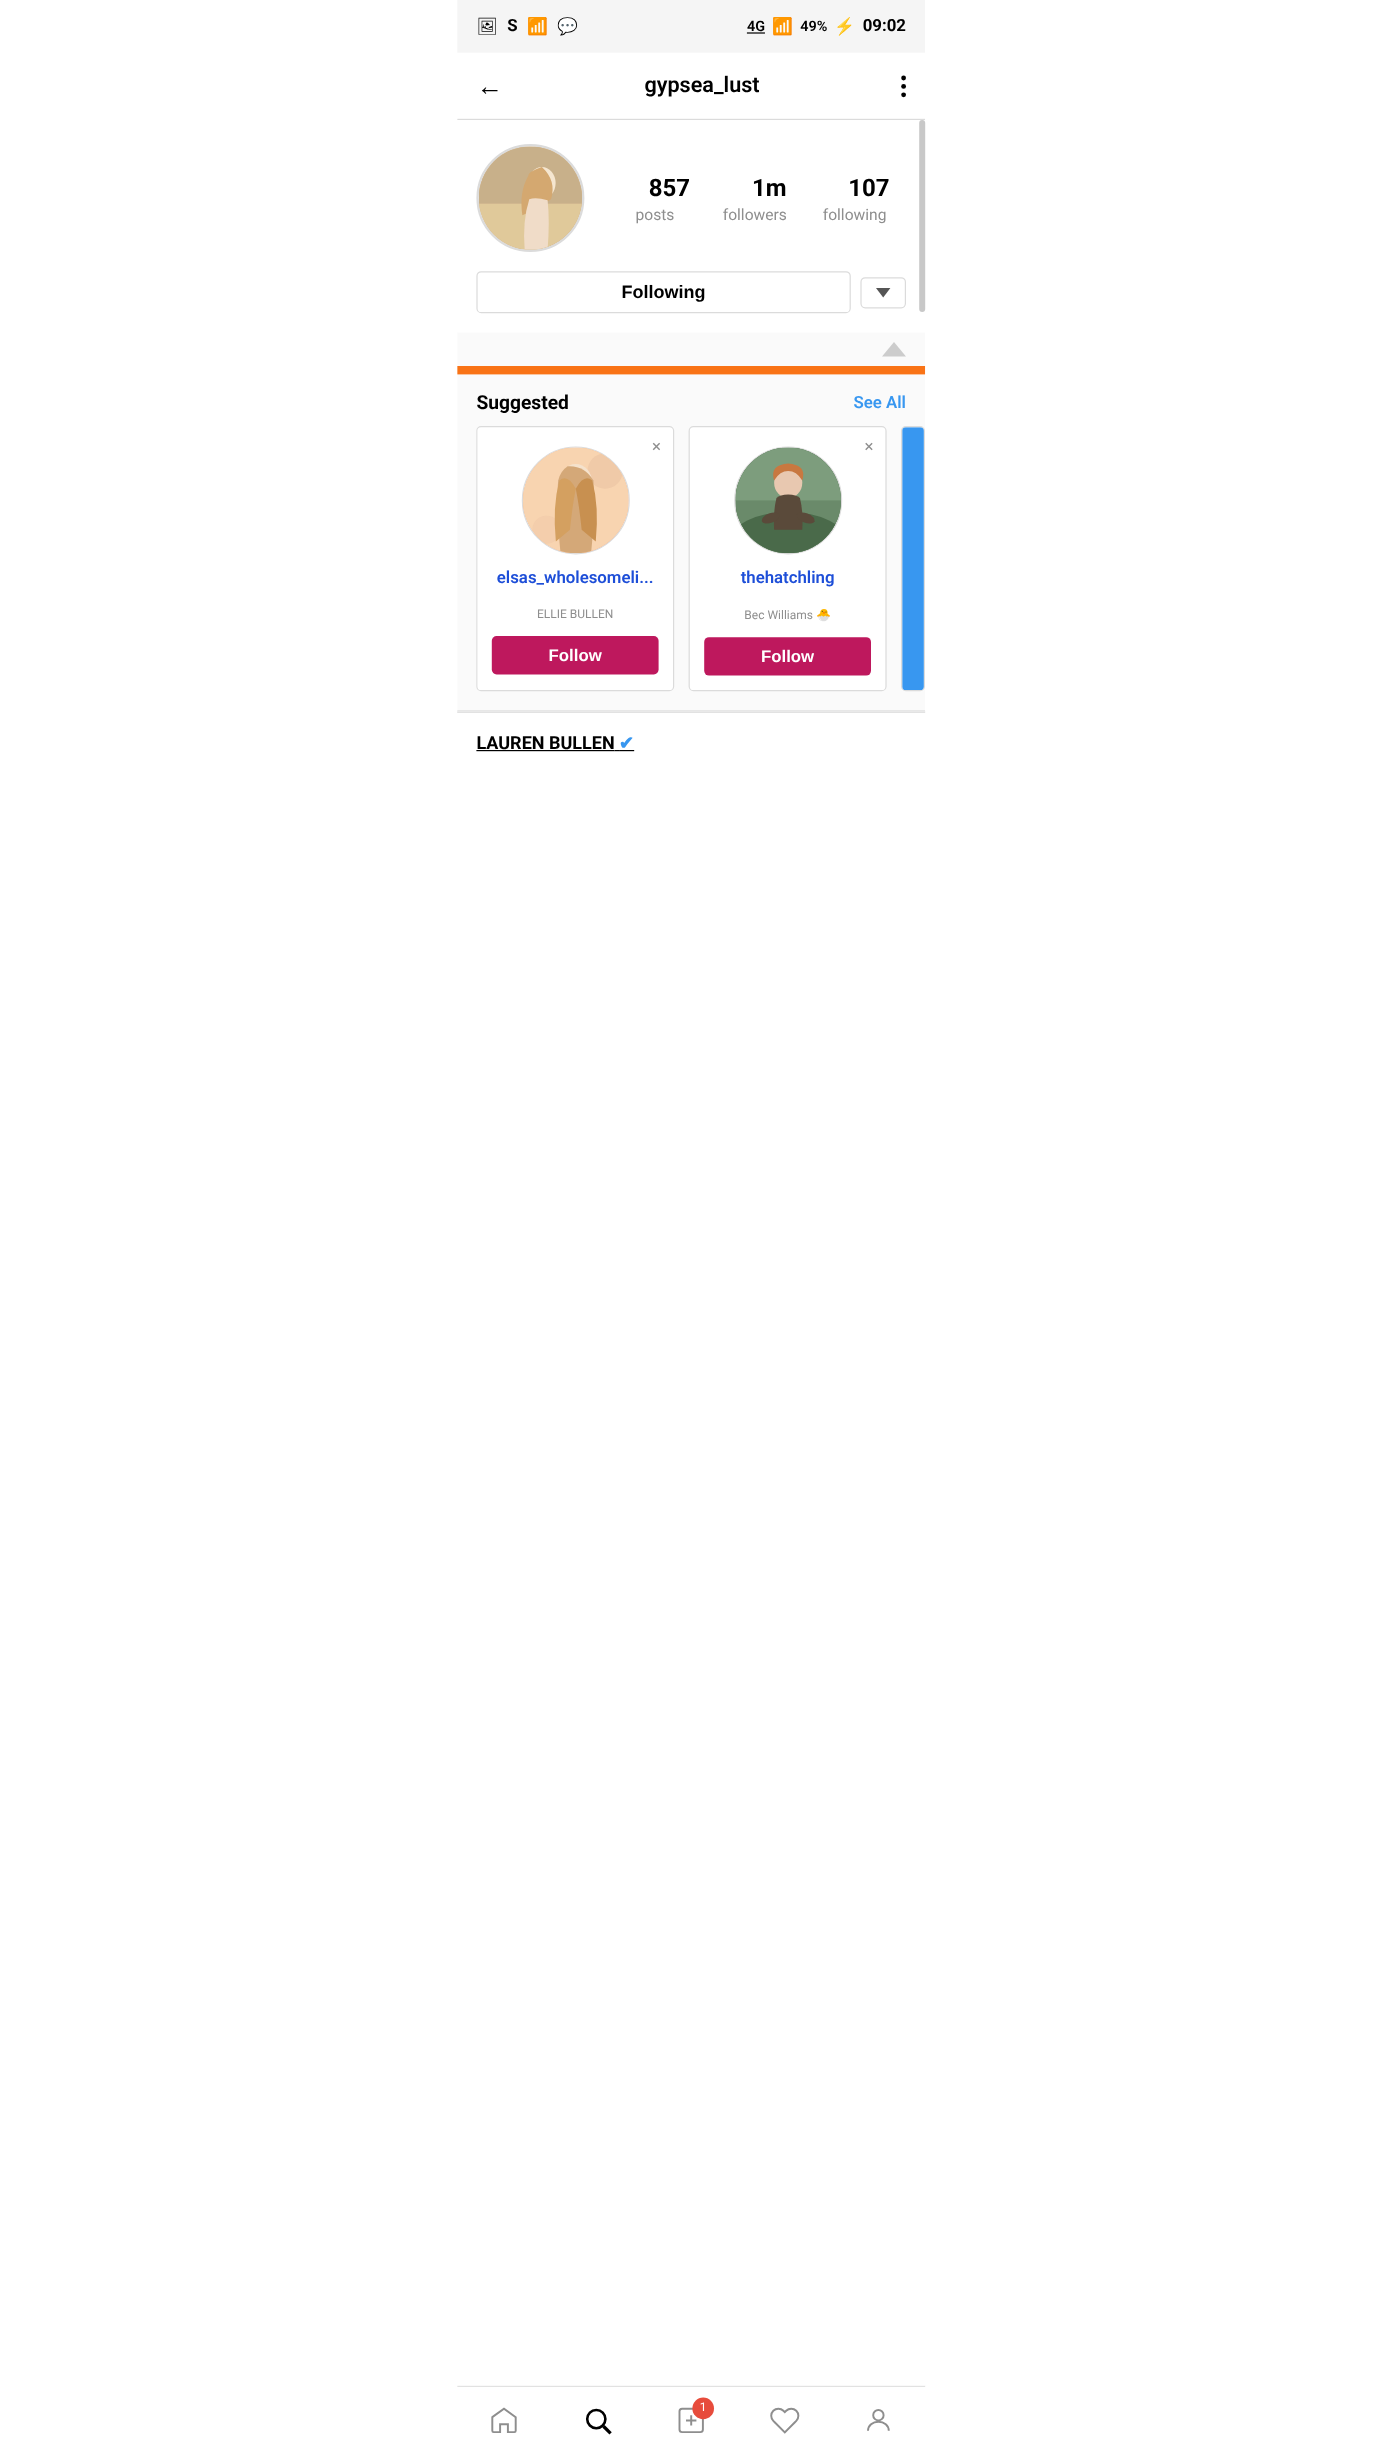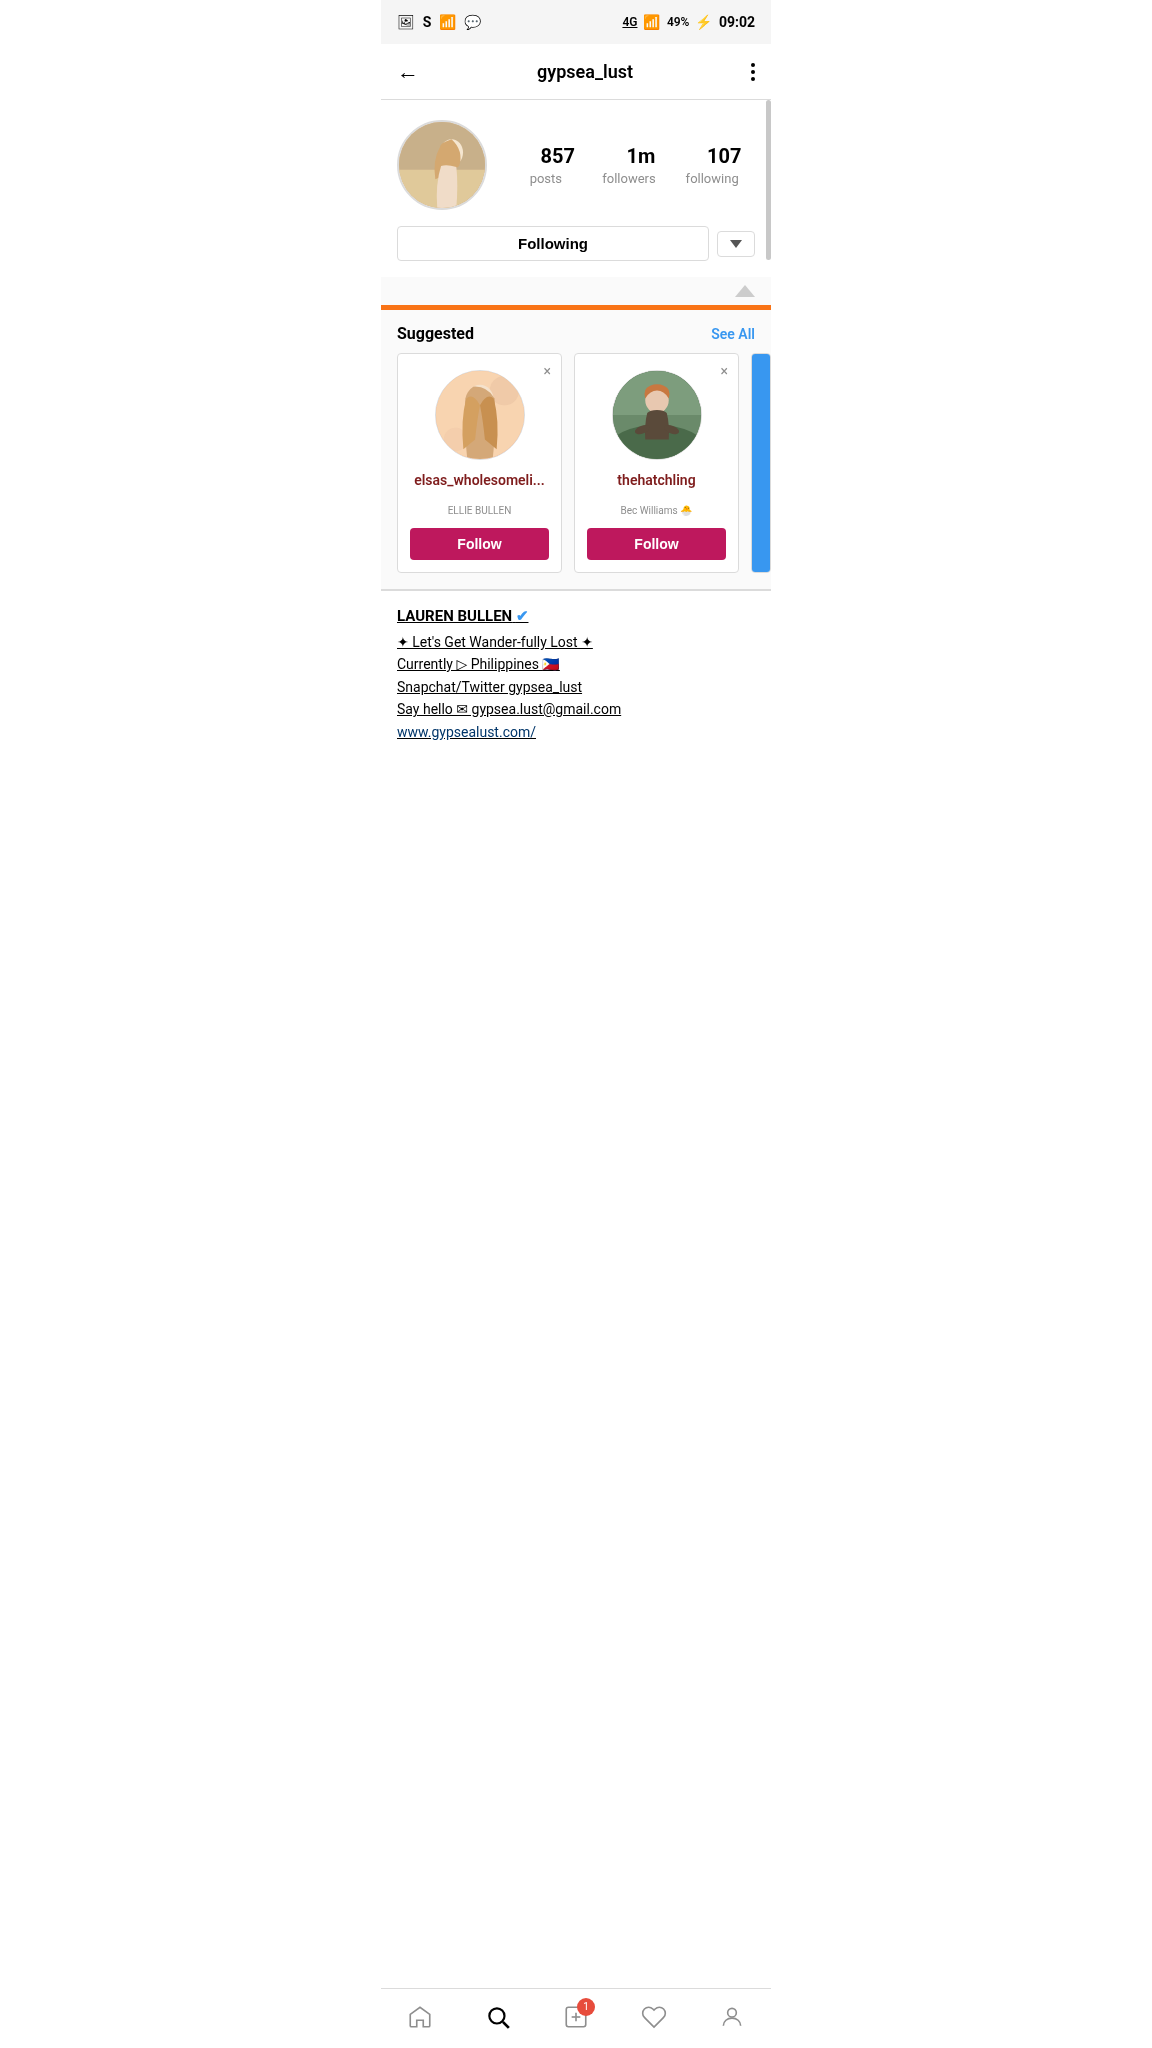--- a/index.html
+++ b/index.html
@@ -182,21 +182,21 @@
       width: 0;
       height: 0;
       border-left: 10px solid transparent;
       border-right: 10px solid transparent;
       border-bottom: 12px solid #ccc;
     }
 
     
     .suggested-section {
       background: #fafafa;
-      border-top: 5px solid #f97316;
+      border-top: 7px solid #f97316;
       border-bottom: 1px solid #dbdbdb;
     }
     .suggested-header {
       display: flex;
       justify-content: space-between;
       align-items: center;
       padding: 14px 16px 10px;
     }
     .suggested-title {
       font-size: 16px;
@@ -263,21 +263,21 @@
       background: linear-gradient(160deg, #6a8a6a 0%, #4a6a4a 40%, #8aaa7a 70%, #5a7a5a 100%);
       display: flex;
       align-items: center;
       justify-content: center;
       position: relative;
       overflow: hidden;
     }
     .card-username {
       font-size: 14px;
       font-weight: 600;
-      color: #7f1d1d;
+      color: #1d4ed8;
       text-align: center;
       margin-bottom: 4px;
     }
     .card-realname {
       font-size: 10px;
       color: #8e8e8e;
       text-align: center;
       margin-bottom: 12px;
       margin-top: 13px;
     }
@@ -518,27 +518,20 @@
       <div style="width:20px;height:100%;background:#3897f0;"></div>
     </div>
   </div>
 </div>
 
 <div class="bio-section">
   <div class="bio-name">
     <span>LAUREN BULLEN</span>
     <span class="verified-icon" title="Verified">✔</span>
   </div>
-  <div class="bio-text">
-    <div>✦ Let's Get Wander-fully Lost ✦</div>
-    <div>Currently ▷ Philippines 🇵🇭</div>
-    <div>Snapchat/Twitter gypsea_lust</div>
-    <div>Say hello ✉ gypsea.lust@gmail.com</div>
-    <div class="bio-link">www.gypsealust.com/</div>
-  </div>
 </div>
 
 <div class="bottom-nav">
   <div class="nav-icon">
     <svg viewBox="0 0 24 24">
       <path d="M3 9.5L12 3L21 9.5V20a1 1 0 01-1 1H15v-6H9v6H4a1 1 0 01-1-1V9.5z" stroke="#8e8e8e" stroke-width="1.5" fill="none"></path>
     </svg>
   </div>
   <div class="nav-icon active">
     <svg viewBox="0 0 24 24">

